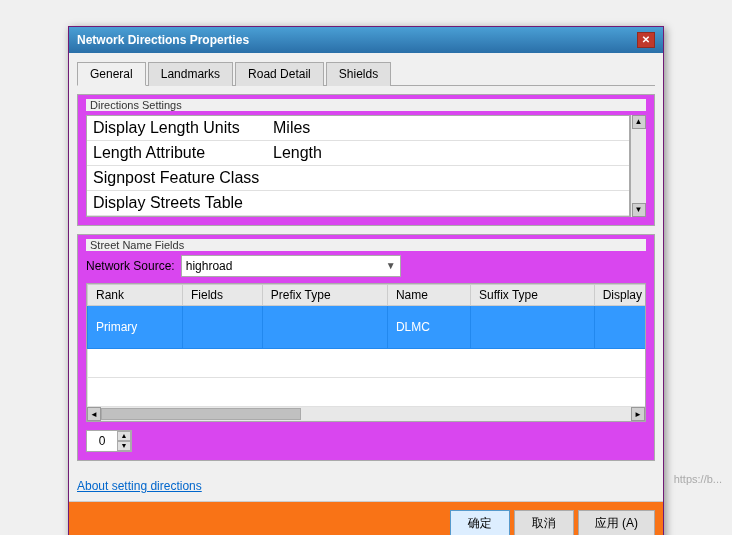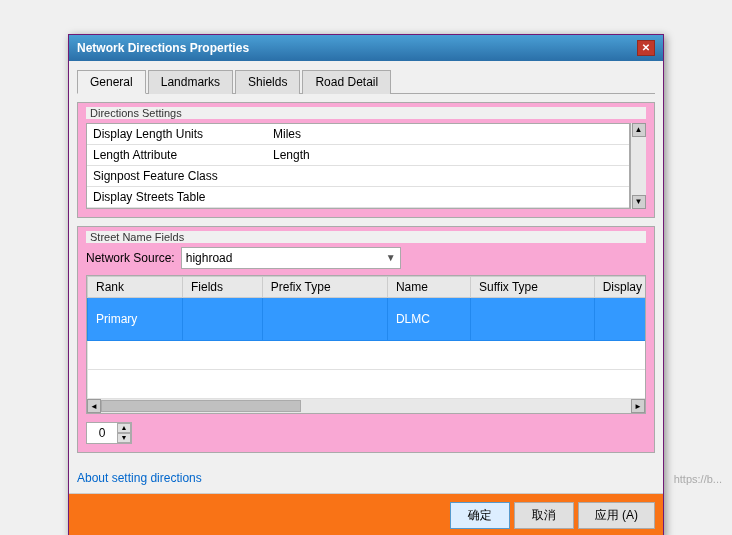--- a/index.html
+++ b/index.html
@@ -68,21 +68,21 @@
     }
     .tab.active {
       background: #f0f0f0;
       border-bottom: 1px solid #f0f0f0;
       z-index: 1;
     }
     .section-box {
       border: 1px solid #aaa;
       margin-bottom: 8px;
       padding: 4px 8px 8px 8px;
-      background: #f9a8d4;
+      background: #d946ef;
       position: relative;
     }
     .section-legend {
       font-size: 11px;
       color: #333;
       background: #f0f0f0;
       padding: 0 4px;
       margin-bottom: 4px;
     }
     .settings-table-wrapper {
@@ -91,21 +91,21 @@
       overflow: hidden;
       position: relative;
     }
     .settings-table {
       width: 100%;
       border-collapse: collapse;
     }
     .settings-table td {
       padding: 3px 6px;
       border-bottom: 1px solid #e0e0e0;
-      font-size: 12px;
+      font-size: 16px;
     }
     .settings-table td:first-child {
       color: #000;
       width: 180px;
     }
     .settings-table td:last-child {
       color: #000;
     }
     .scrollbar-right {
       position: absolute;
@@ -256,20 +256,21 @@
       border: 1px solid #aaa;
       display: flex;
       align-items: center;
       justify-content: center;
       font-size: 7px;
       cursor: pointer;
       line-height: 1;
     }
     .link-blue {
       color: #0066cc;
+      text-decoration: underline;
       cursor: pointer;
       font-size: 12px;
       display: inline-block;
       margin-top: 10px;
     }
     .bottom-bar {
       display: flex;
       justify-content: flex-end;
       gap: 4px;
       padding: 8px;
@@ -314,22 +315,22 @@
     <span class="title-bar-text">Network Directions Properties</span>
     <div class="title-bar-close">✕</div>
   </div>
 
   <div class="window-body">
 
     
     <div class="tabs">
       <div class="tab active">General</div>
       <div class="tab">Landmarks</div>
+      <div class="tab">Road Detail</div>
       <div class="tab">Shields</div>
-      <div class="tab">Road Detail</div>
     </div>
 
     
     <div class="section-box">
       <div class="section-legend">Directions Settings</div>
       <div class="settings-table-container">
         <div style="display:flex;">
           <div class="settings-table-wrapper table-inner">
             <table class="settings-table">
               <tbody>

